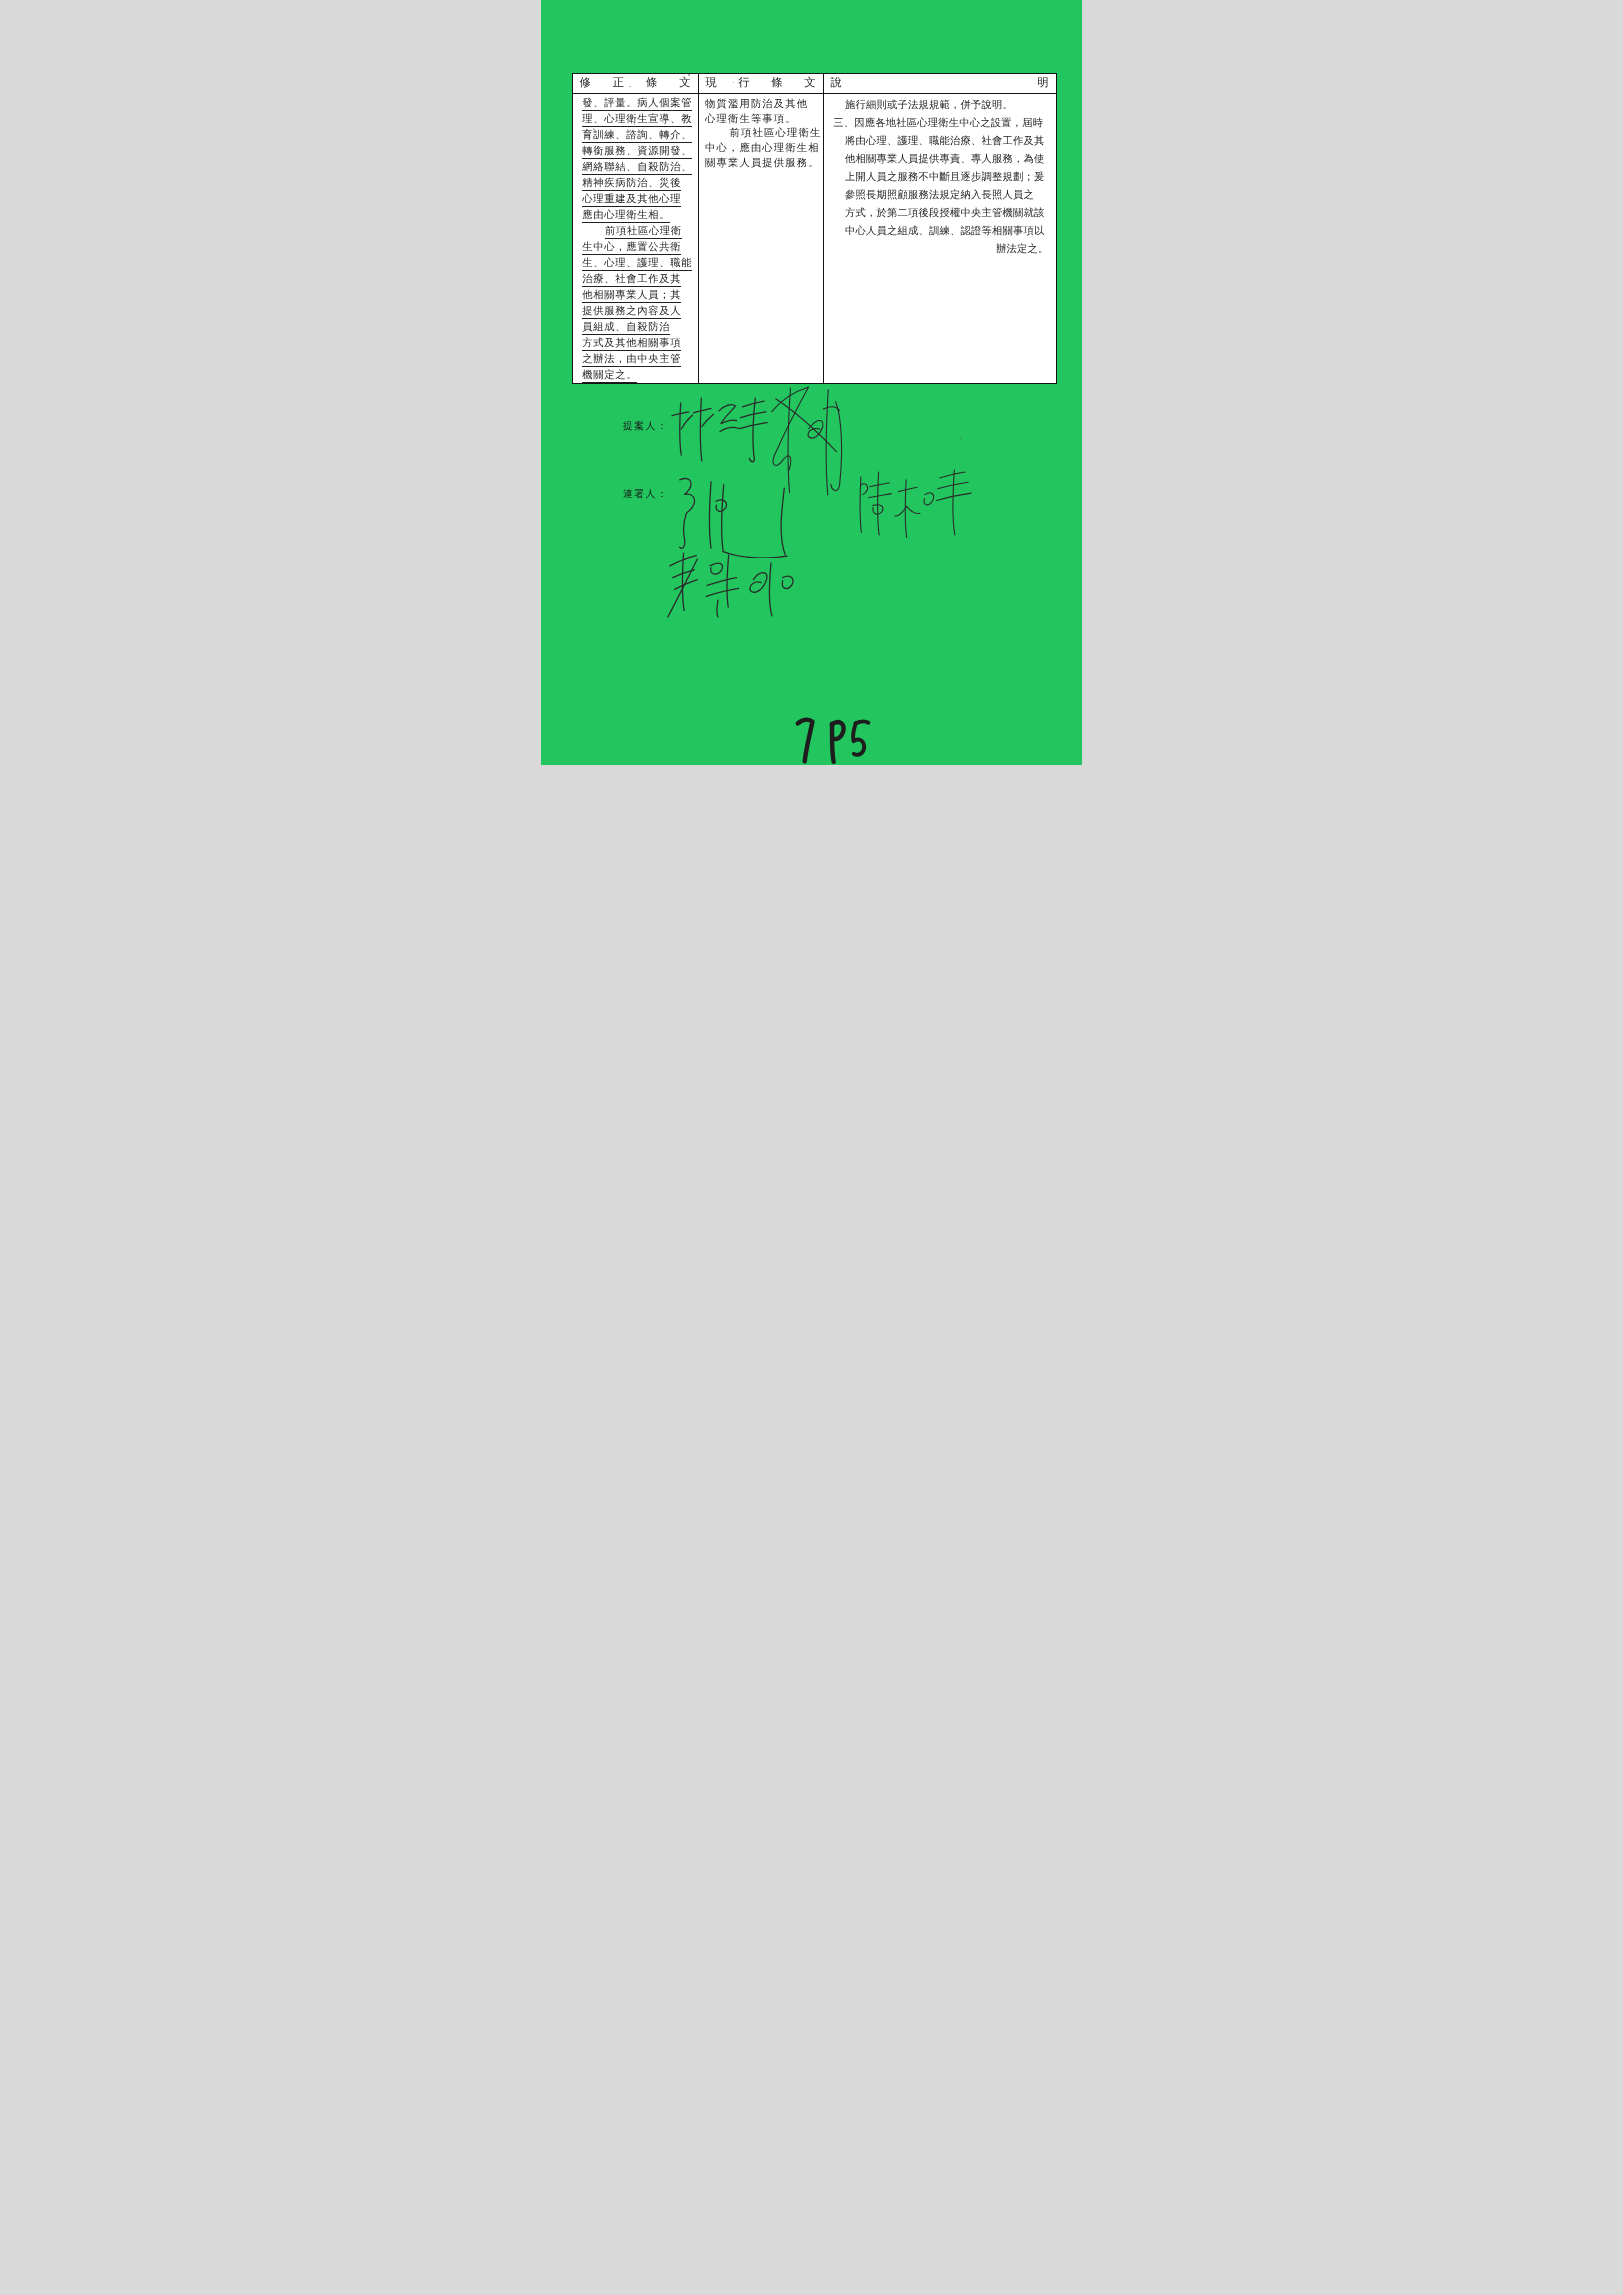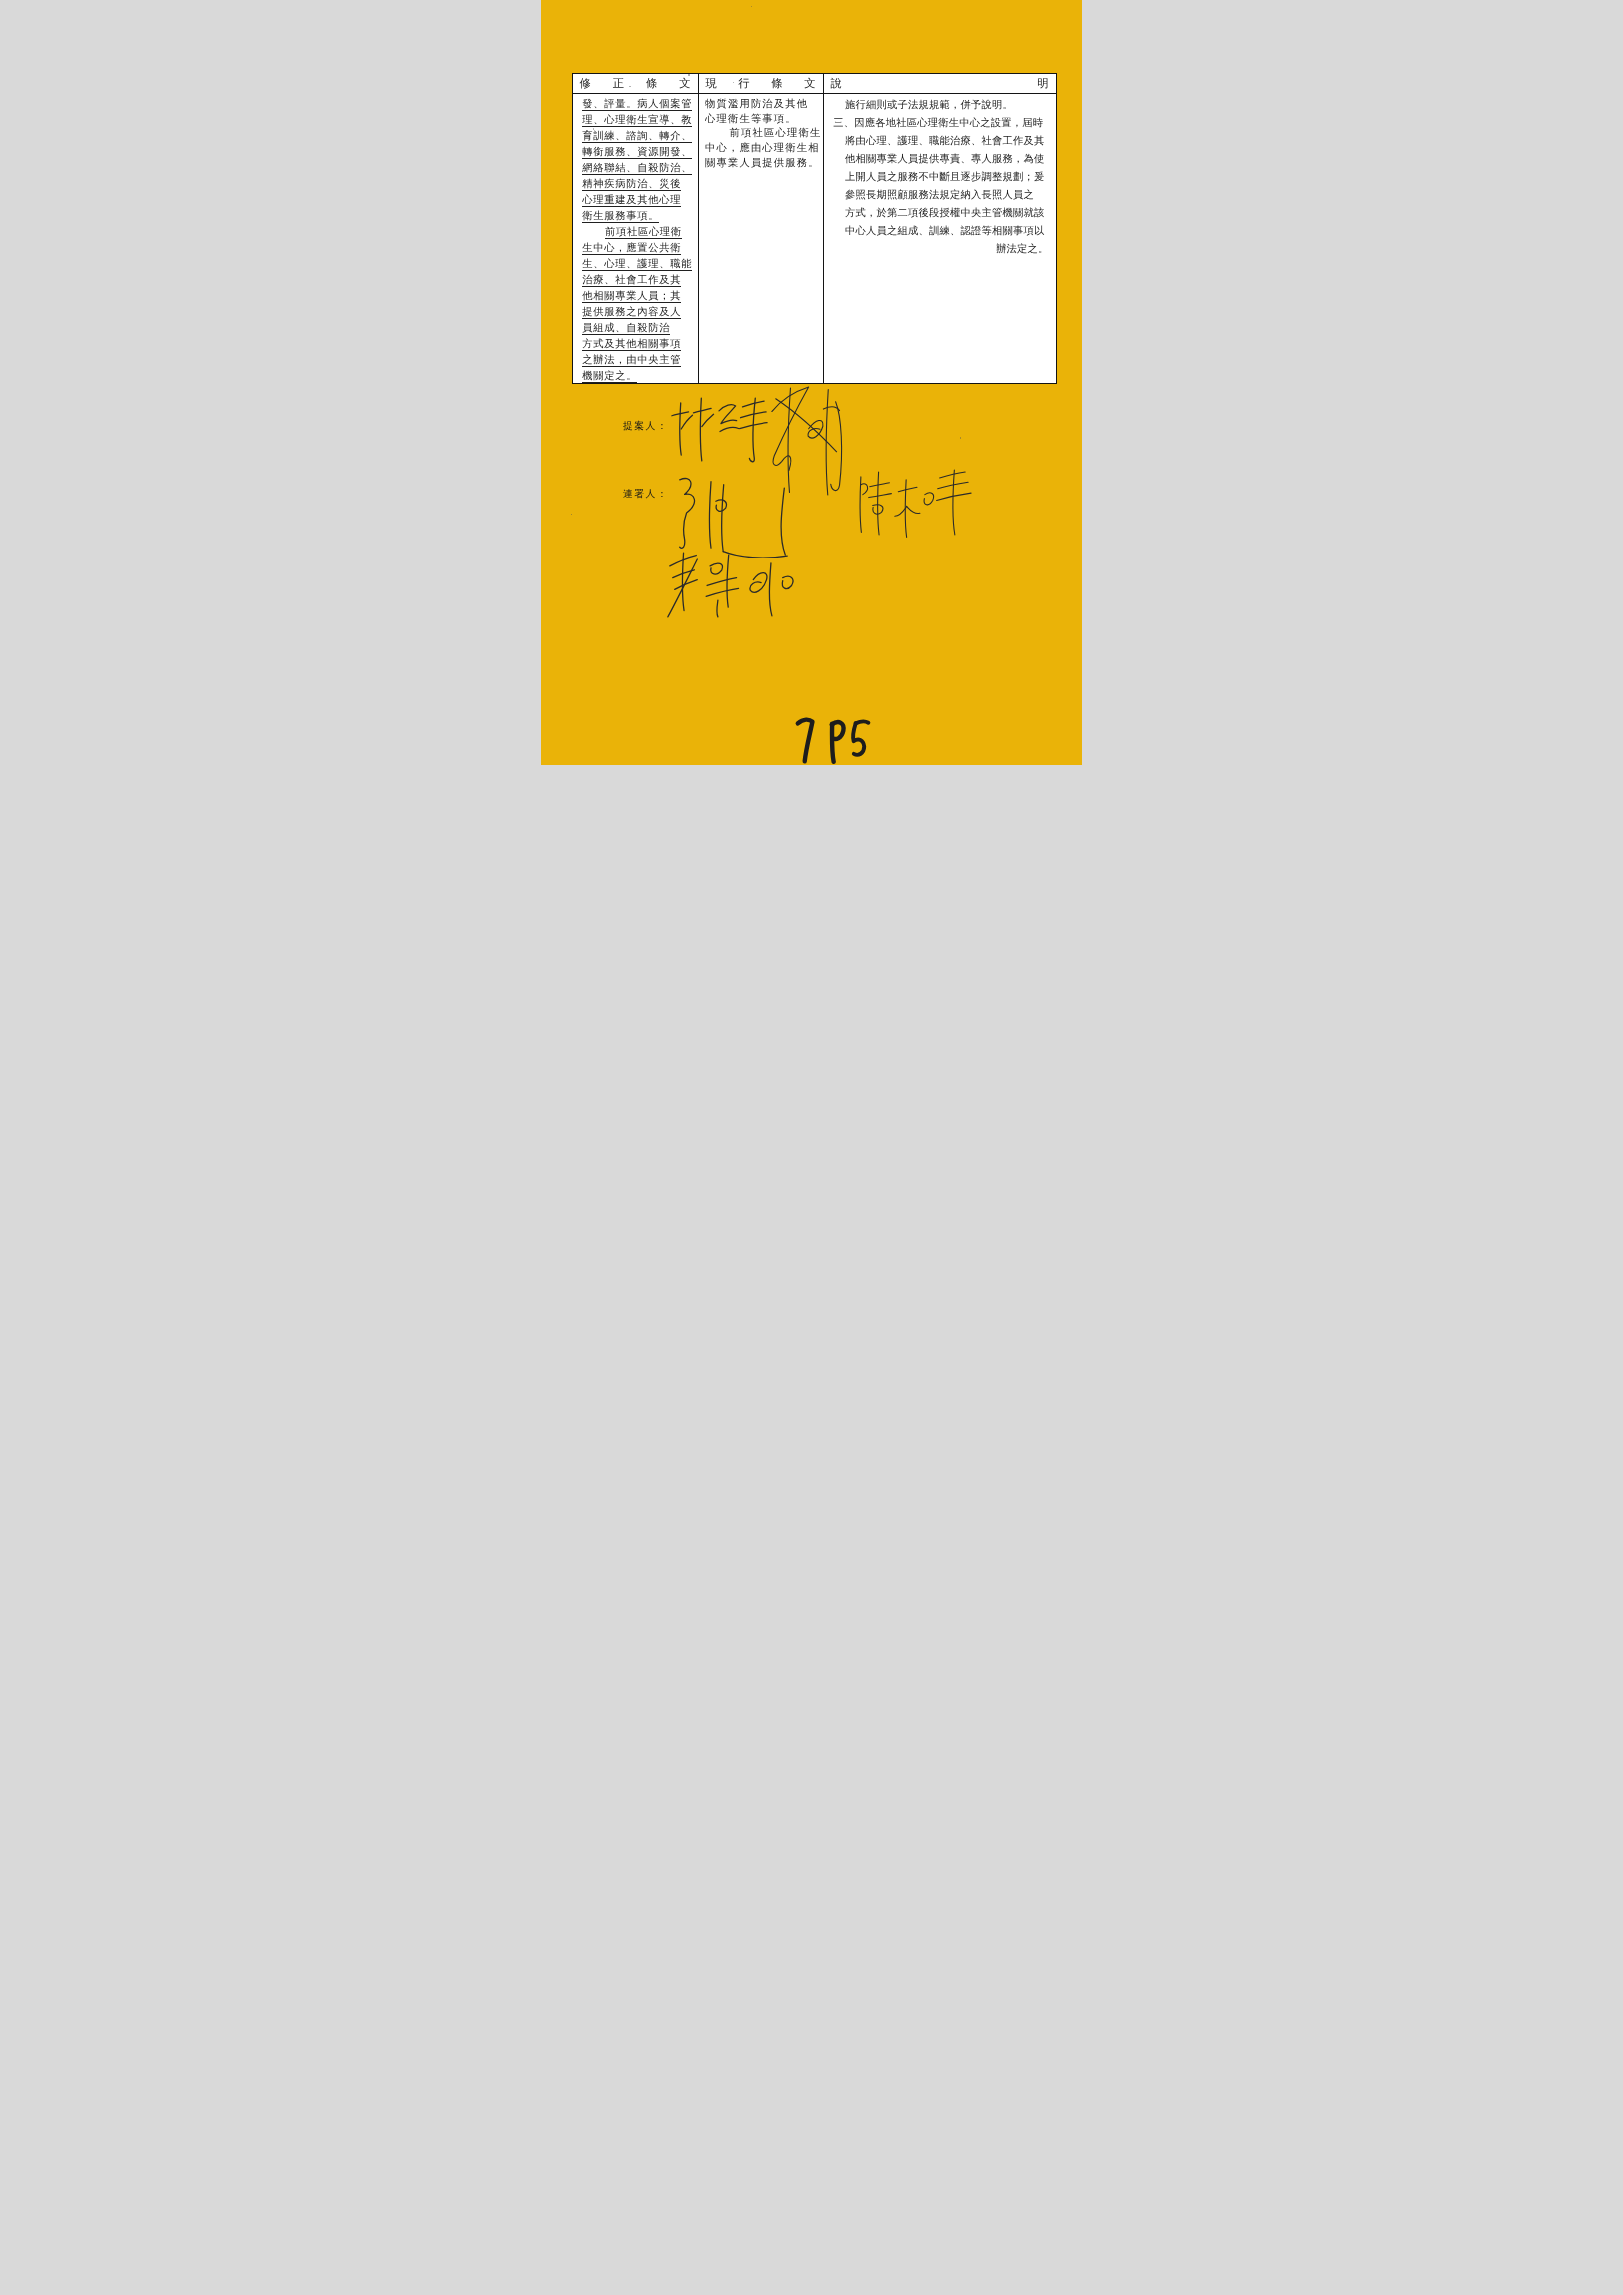--- a/index.html
+++ b/index.html
@@ -1,19 +1,19 @@
 <!DOCTYPE html>
 <html style="font-size:7.9px"><head>
 <meta charset="utf-8">
 <style>
   html,body{margin:0;padding:0;background:#d9d9d9;}
   .page{
     position:relative;width:541px;height:765px;margin:0 auto;
-    background:#eab308;color:#1c1c1c;overflow:hidden;
-    font-family:Liberation Serif, serif;
+    background:#22c55e;color:#1c1c1c;overflow:hidden;
+    font-family:Liberation Mono, monospace;
   }
   
   .tbl{
     position:absolute;left:30.5px;top:73px;width:485px;height:311px;
     box-sizing:border-box;border:1.5px solid #141414;
     display:flex;flex-direction:column;background:#fff;
   }
   .hdr-row{display:flex;height:19.7px;border-bottom:1.5px solid #141414;box-sizing:border-box;flex:0 0 auto;}
   .body-row{display:flex;flex:1;min-height:0;}
   .c1{width:126px;border-right:1px solid #141414;box-sizing:border-box;}
@@ -56,21 +56,21 @@
     </div>
     <div class="body-row">
       <div class="c1 colbody" id="col1">
           <div class="tl"><span class="u">發、評量。病人個案管</span></div>
           <div class="tl"><span class="u">理、心理衛生宣導、教</span></div>
           <div class="tl"><span class="u">育訓練、諮詢、轉介、</span></div>
           <div class="tl"><span class="u">轉銜服務、資源開發、</span></div>
           <div class="tl"><span class="u">網絡聯結、自殺防治、</span></div>
           <div class="tl"><span class="u">精神疾病防治、災後</span></div>
           <div class="tl"><span class="u">心理重建及其他心理</span></div>
-          <div class="tl"><span class="u">衛生服務事項。</span></div>
+          <div class="tl"><span class="u">應由心理衛生相。</span></div>
           <div class="tl" style="padding-left: 22.6px;"><span class="u">前項社區心理衛</span></div>
           <div class="tl"><span class="u">生中心，應置公共衛</span></div>
           <div class="tl"><span class="u">生、心理、護理、職能</span></div>
           <div class="tl"><span class="u">治療、社會工作及其</span></div>
           <div class="tl"><span class="u">他相關專業人員；其</span></div>
           <div class="tl"><span class="u">提供服務之內容及人</span></div>
           <div class="tl"><span class="u">員組成、自殺防治</span></div>
           <div class="tl"><span class="u">方式及其他相關事項</span></div>
           <div class="tl"><span class="u">之辦法，由中央主管</span></div>
           <div class="tl"><span class="u">機關定之。</span></div>

